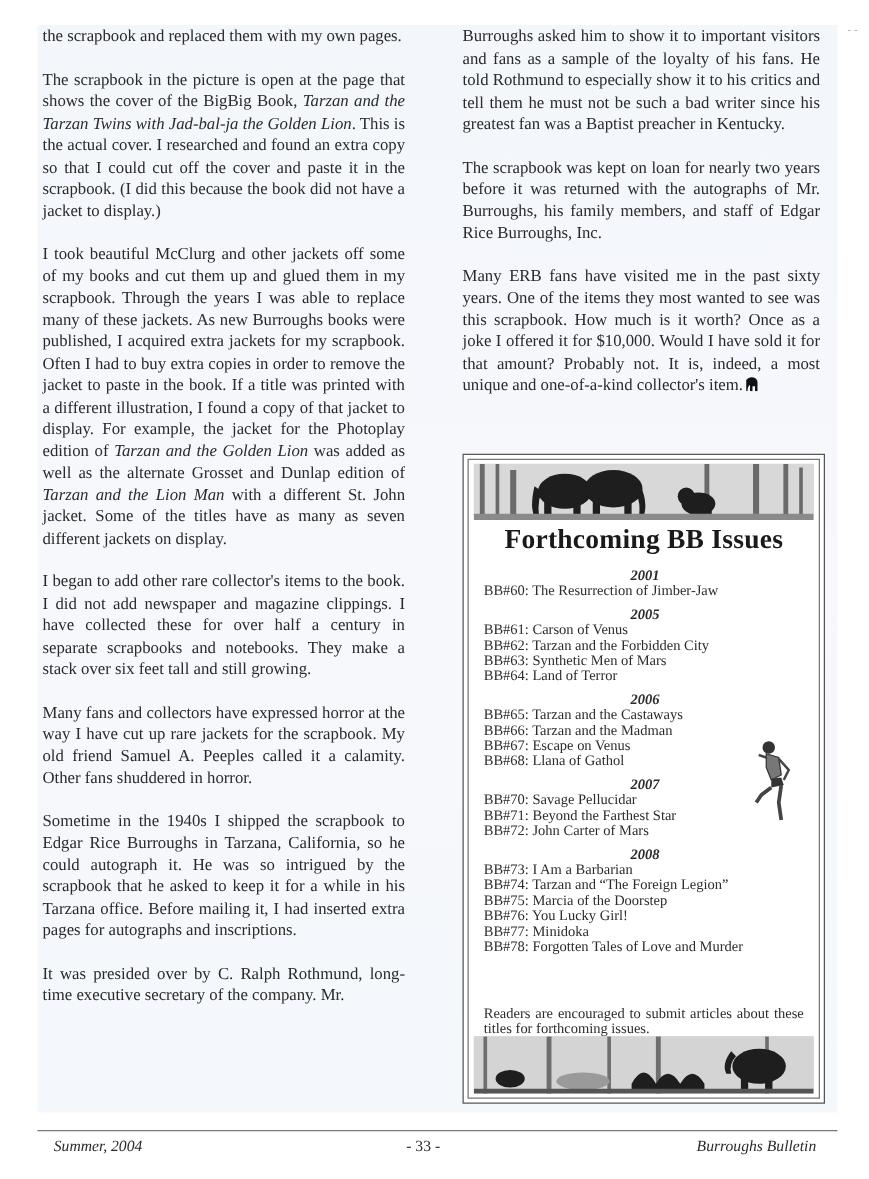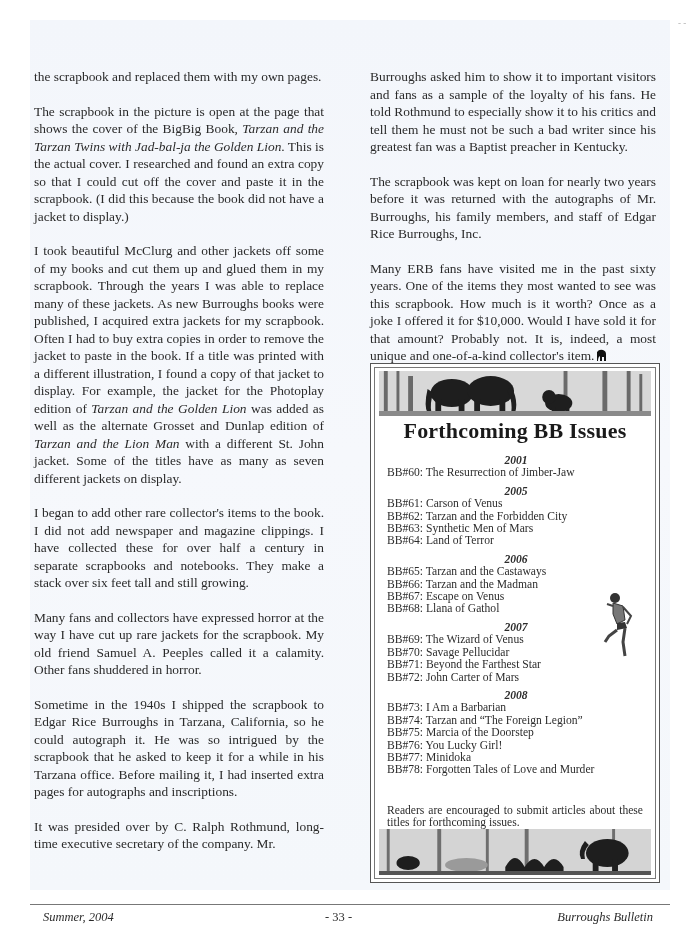--- a/index.html
+++ b/index.html
@@ -9,21 +9,20 @@
       font-family: "Liberation Serif", "DejaVu Serif", serif;
       color: #2a2a2a;
     }
     .page-tint {
       position: absolute; left: 30px; top: 20px; width: 640px; height: 870px;
       background: linear-gradient(180deg, #f3f6fb 0%, #f6f8fc 50%, #f4f7fb 100%);
     }
     .col {
       position: absolute; top: 20px; font-size: 13.4px; line-height: 17.5px;
       text-align: justify;
-      margin-top: 48px;
     }
     .col-left { left: 34px; width: 290px; }
     .col-right { left: 370px; width: 286px; }
     .col p { margin: 0 0 17px 0; }
     .col p i { font-style: italic; }
     .end-glyph { display: inline-block; width: 11px; height: 12px; vertical-align: -1px; margin-left: 2px; }
 
     .box {
       position: absolute; left: 370px; top: 363px; width: 290px; height: 520px;
       border: 1px solid #555; background: #ffffff; box-sizing: border-box;
@@ -127,21 +126,20 @@
         <div class="issue">BB#61: Carson of Venus</div>
         <div class="issue">BB#62: Tarzan and the Forbidden City</div>
         <div class="issue">BB#63: Synthetic Men of Mars</div>
         <div class="issue">BB#64: Land of Terror</div>
         <div class="year">2006</div>
         <div class="issue">BB#65: Tarzan and the Castaways</div>
         <div class="issue">BB#66: Tarzan and the Madman</div>
         <div class="issue">BB#67: Escape on Venus</div>
         <div class="issue">BB#68: Llana of Gathol</div>
         <div class="year">2007</div>
-        <div class="issue">BB#69: The Wizard of Venus</div>
         <div class="issue">BB#70: Savage Pellucidar</div>
         <div class="issue">BB#71: Beyond the Farthest Star</div>
         <div class="issue">BB#72: John Carter of Mars</div>
         <div class="year">2008</div>
         <div class="issue">BB#73: I Am a Barbarian</div>
         <div class="issue">BB#74: Tarzan and “The Foreign Legion”</div>
         <div class="issue">BB#75: Marcia of the Doorstep</div>
         <div class="issue">BB#76: You Lucky Girl!</div>
         <div class="issue">BB#77: Minidoka</div>
         <div class="issue">BB#78: Forgotten Tales of Love and Murder</div>

